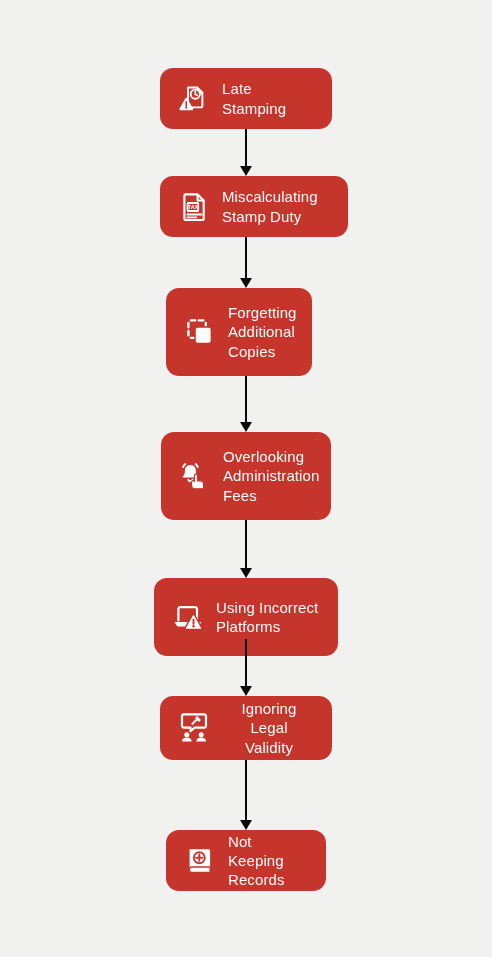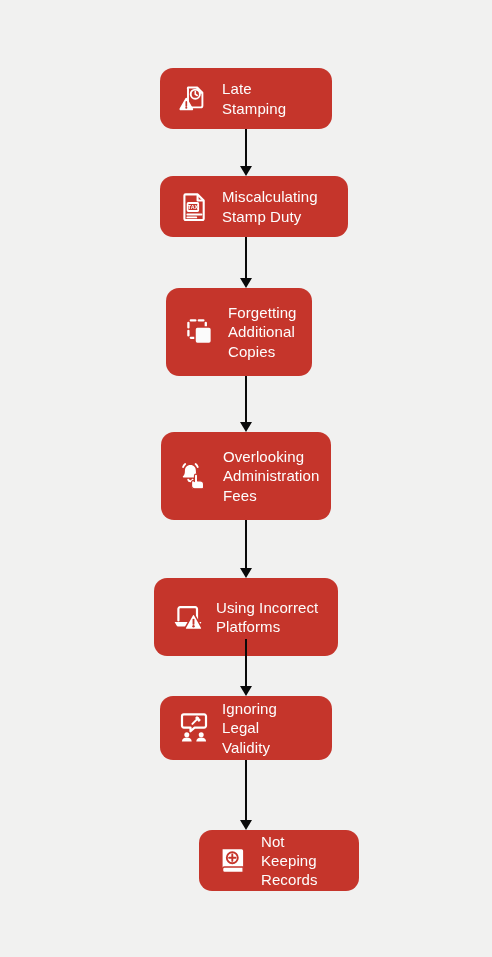--- a/index.html
+++ b/index.html
@@ -43,31 +43,31 @@
 
   .node-label {
     font-size: 15px;
     font-weight: normal;
     line-height: 1.28;
     letter-spacing: 0.1px;
     white-space: pre-line;
     color: #fdfdfd;
   }
 
-  .align-center .node-label { }
+  .align-center .node-label { text-align: center; }
   .align-left .node-label { text-align: left; }
 
   
   .n0 { left: 160px; top:  68px; width: 172px; height:  61px; }
   .n1 { left: 160px; top: 176px; width: 188px; height:  61px; }
   .n2 { left: 166px; top: 288px; width: 146px; height:  88px; }
   .n3 { left: 161px; top: 432px; width: 170px; height:  88px; }
   .n4 { left: 154px; top: 578px; width: 184px; height:  78px; }
   .n5 { left: 160px; top: 696px; width: 172px; height:  64px; }
-  .n6 { left: 166px; top: 830px; width: 160px; height:  61px; margin-left: 33px; }
+  .n6 { left: 166px; top: 830px; width: 160px; height:  61px; }
 
   
   .connector {
     position: absolute;
     left: 246px;
     width: 2px;
     background: #0a0a0a;
     transform: translateX(-1px);
   }
   .connector::after {

